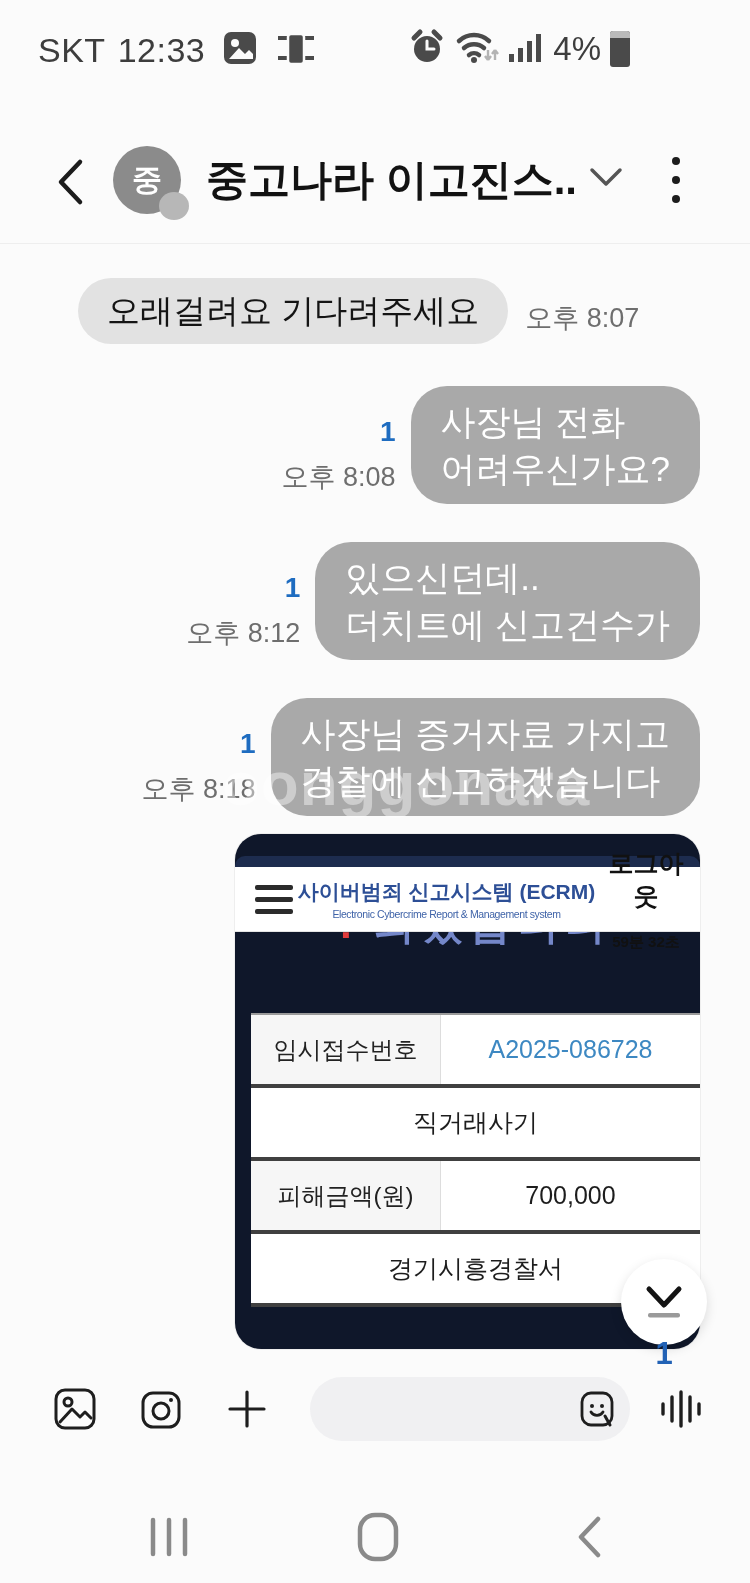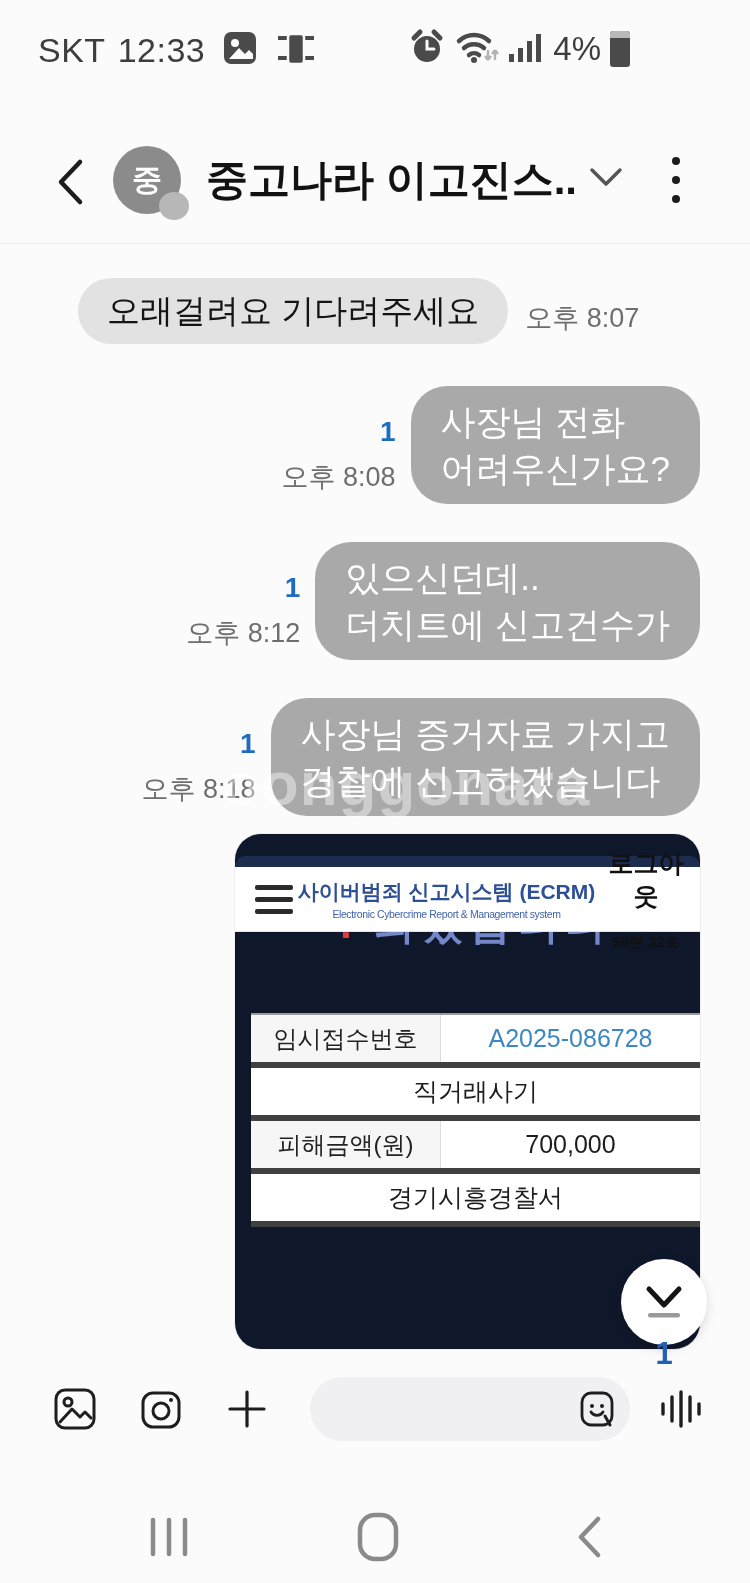--- a/index.html
+++ b/index.html
@@ -64,21 +64,21 @@
   .ecrm-title { color:#2d4f96; font-weight:bold; font-size:21px; white-space:nowrap; }
   .ecrm-sub { color:#3f63a8; font-size:10.5px; letter-spacing:-0.4px; white-space:nowrap; margin-top:2px; }
   .ecrm-right { width:92px; text-align:center; }
   .ecrm-logout { font-size:25px; font-weight:bold; color:#111; }
   .ecrm-timer { font-size:15px; font-weight:bold; color:#111; margin-top:20px; }
   .ecrm-hr { height:1px; background:#e4e4e4; }
   .ecrm-clip { height:31px; overflow:hidden; padding-left:104px; }
   .ecrm-clip-inner { font-size:42px; font-weight:bold; color:#7487c9; margin-top:-36px; letter-spacing:6px; white-space:nowrap; }
   .ecrm-clip-inner .excl { color:#e23c3c; margin-right:14px; }
   .ecrm-table { margin:50px 0 0 16px; border-top:2px solid #9a9a9a; }
-  .trow { display:flex; height:53px; border-bottom:6px solid #404040; }
+  .trow { display:flex; height:73px; border-bottom:4px solid #404040; }
   .tlabel { width:190px; background:#f6f6f6; border-right:1px solid #ddd; display:flex; align-items:center; justify-content:center;
             font-size:24px; color:#222; }
   .tvalue { flex:1; background:#fff; display:flex; align-items:center; justify-content:center; font-size:25px; color:#1d1d1d; }
   .tvalue.link { color:#3d88c2; }
   
   .fab { position:absolute; left:621px; top:1259px; width:86px; height:86px; border-radius:50%; background:#fff;
          box-shadow:0 4px 12px rgba(0,0,0,0.13); display:flex; align-items:center; justify-content:center; z-index:8; }
   .attach-unread { position:absolute; left:621px; top:1336px; width:86px; text-align:center;
                    color:#2262b5; font-weight:bold; font-size:31px; z-index:8; }
   

